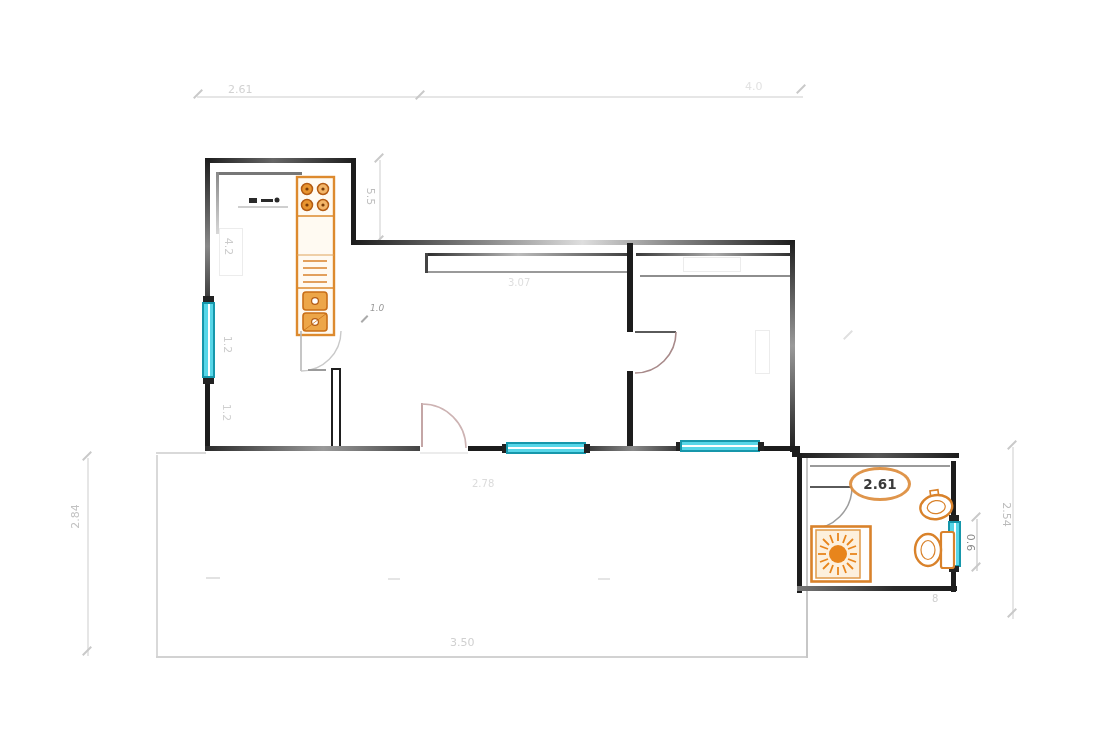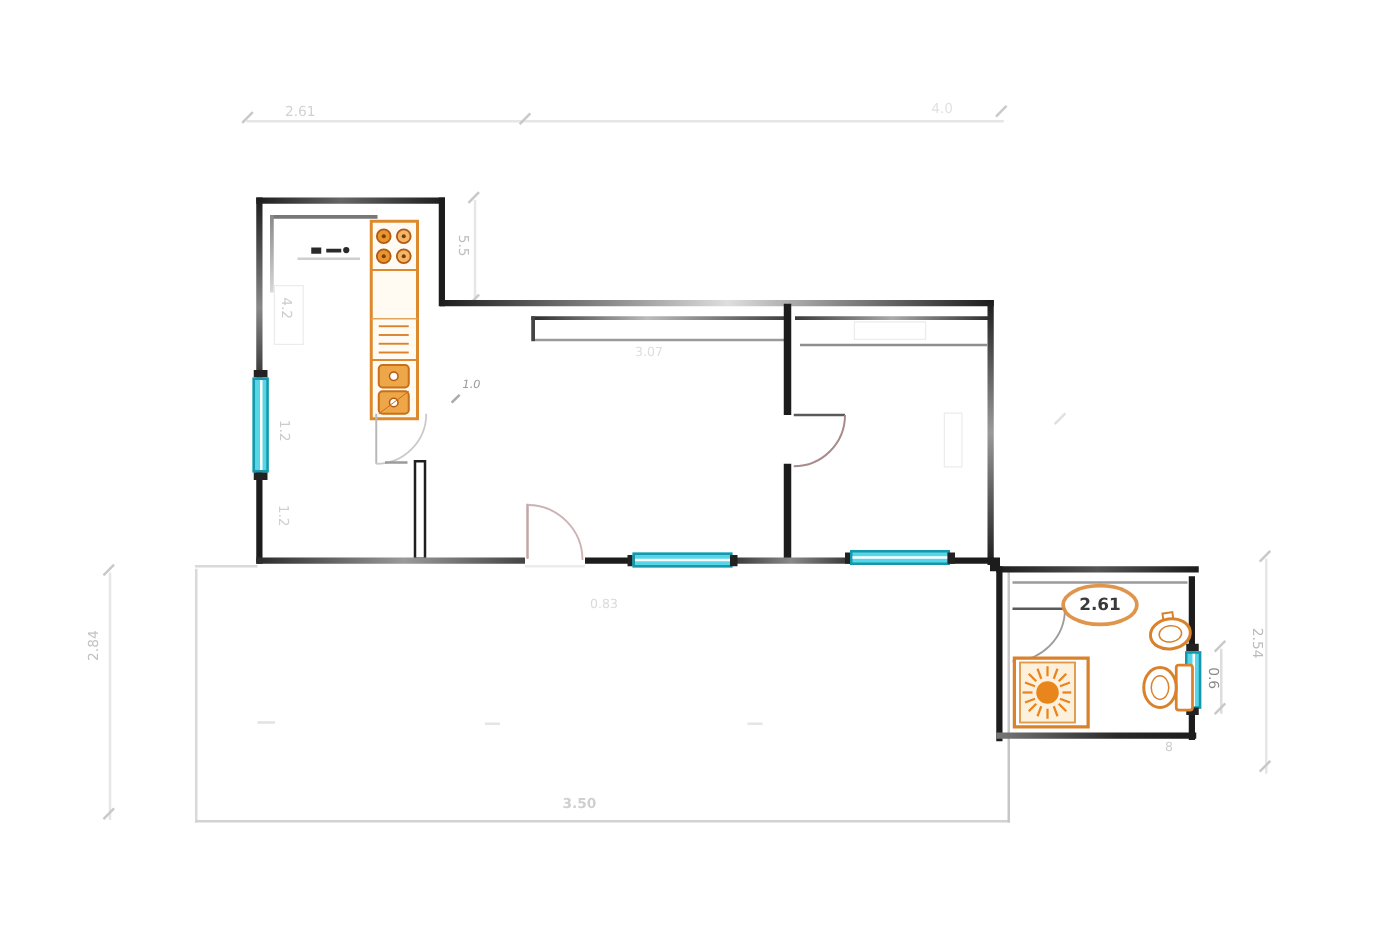--- a/index.html
+++ b/index.html
@@ -144,27 +144,27 @@
 
   <div class="wincap" style="left:676px;top:442px;width:6px;height:9px;"></div>
   <div class="win-h" style="left:680px;top:440px;width:80px;"></div>
   <div class="wincap" style="left:758px;top:442px;width:6px;height:9px;"></div>
 
   <div class="abs" style="left:421px;top:403px;width:2px;height:44px;background:#c4a6a6;"></div>
   <svg style="left:420px;top:401px;" width="50" height="50" viewBox="0 0 50 50">
     <path d="M 2,3 A 44,44 0 0 1 46,47" fill="none" stroke="#cdb3b3" stroke-width="1.5"></path>
   </svg>
   <div class="wall-faint" style="left:420px;top:452px;width:48px;height:2px;background:#ececec;"></div>
-  <div class="lbl" style="left:472px;top:478px;color:#dbdbdb;font-size:10px;">0.83</div>
+  <div class="lbl" style="left:472px;top:478px;color:#dbdbdb;font-size:10px;">2.78</div>
 
   <div class="wall-faint" style="left:156px;top:455px;width:2px;height:203px;"></div>
   <div class="wall-faint" style="left:156px;top:656px;width:652px;height:2px;background:#d2d2d2;"></div>
   <div class="wall-faint" style="left:806px;top:455px;width:2px;height:203px;background:#c7c7c7;"></div>
   <div class="wall-faint" style="left:156px;top:452px;width:50px;height:2px;"></div>
-  <div class="lbl" style="left:450px;top:636px;color:#d0d0d0;font-weight:bold;">3.50</div>
+  <div class="lbl" style="left:450px;top:636px;color:#d0d0d0;">3.50</div>
   <div class="wall-faint" style="left:206px;top:577px;width:14px;height:2px;background:#e2e2e2;"></div>
   <div class="wall-faint" style="left:388px;top:578px;width:12px;height:2px;background:#e5e5e5;"></div>
   <div class="wall-faint" style="left:598px;top:578px;width:12px;height:2px;background:#e5e5e5;"></div>
 
   <div class="wall" style="left:792px;top:446px;width:8px;height:11px;"></div>
   <div class="wall" style="left:797px;top:453px;width:162px;height:5px;background:linear-gradient(90deg,#1c1c1c,#555 50%,#1c1c1c);"></div>
   <div class="wall" style="left:797px;top:453px;width:5px;height:140px;"></div>
   <div class="wall" style="left:951px;top:461px;width:5px;height:62px;"></div>
   <div class="wall" style="left:951px;top:565px;width:5px;height:27px;"></div>
   <div class="wall" style="left:797px;top:586px;width:160px;height:5px;background:linear-gradient(90deg,#777,#2a2a2a 60%,#1c1c1c);"></div>

